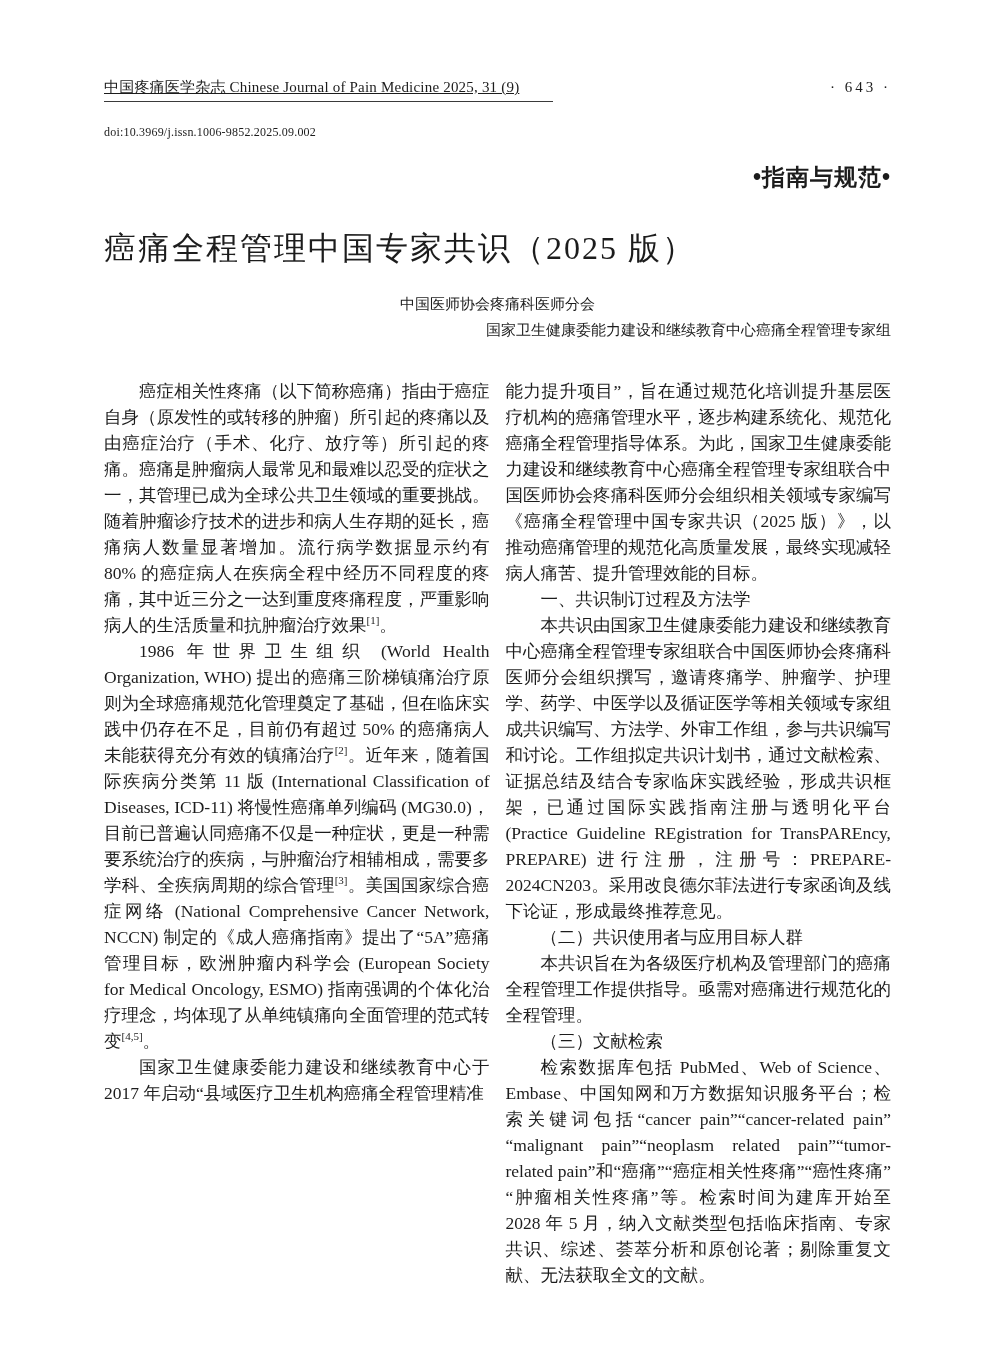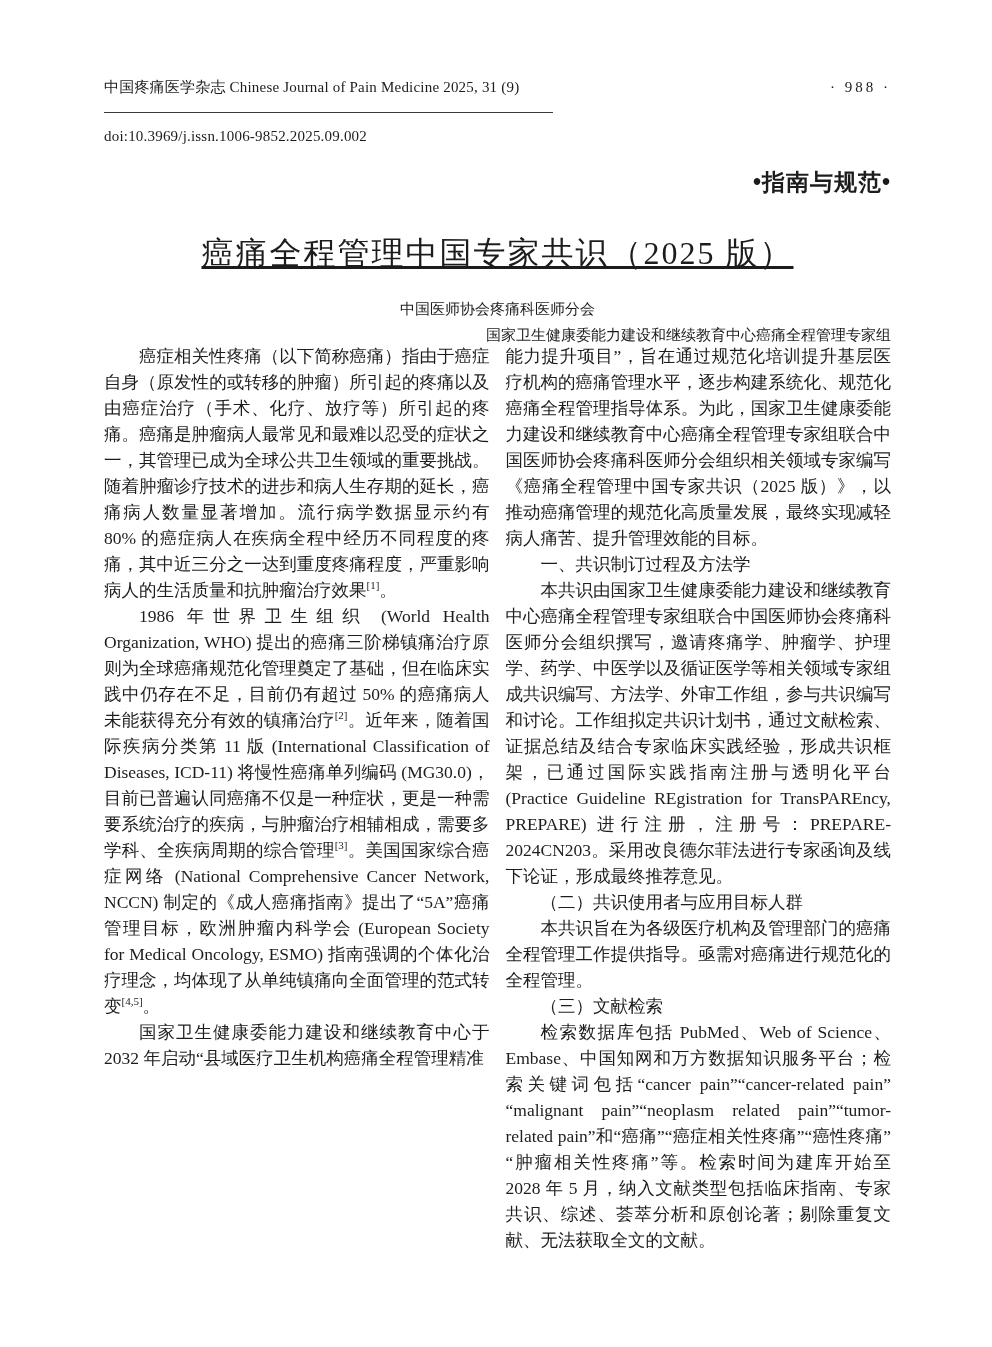--- a/index.html
+++ b/index.html
@@ -18,58 +18,59 @@
   }
   .header-row {
     display: flex;
     justify-content: space-between;
     align-items: baseline;
     font-size: 15px;
   }
   .journal {
     display: inline-block;
     border-bottom: 1.5px solid #3a3a3a;
-    padding-bottom: 15px;
+    padding-bottom: 4px;
     padding-right: 34px;
     letter-spacing: 0.2px;
+    text-decoration: underline;
   }
   .pageno {
     font-size: 15px;
     letter-spacing: 3px;
     white-space: nowrap;
   }
   .doi {
-    margin-top: 15px;
-    font-size: 15px;
+    margin-top: 23px;
+    font-size: 12px;
     letter-spacing: 0.2px;
   }
   .section-label {
     margin-top: 22px;
     text-align: right;
     font-family: "Liberation Sans", "DejaVu Sans", sans-serif;
     font-weight: 700;
     font-size: 23px;
     letter-spacing: 1px;
   }
   .title {
     margin-top: 34px;
-    text-align: center;
+    text-align: left;
     font-size: 32px;
     font-weight: 400;
     letter-spacing: 2px;
-    text-decoration: underline;
   }
   .authors {
     margin-top: 26px;
     text-align: center;
     font-size: 15px;
     line-height: 1;
   }
   .author-line + .author-line { margin-top: 11px; text-align: right; }
   .columns {
+    margin-top: 40px;
     display: flex;
     gap: 16px;
   }
   .col {
     flex: 1 1 0;
     min-width: 0;
     font-size: 17.5px;
     line-height: 26px;
     text-align: justify;
   }
@@ -81,39 +82,39 @@
     vertical-align: super;
   }
 </style>
 </head>
 <body>
 
 <div class="page">
 
   <div class="header-row">
     <span class="journal">中国疼痛医学杂志 Chinese Journal of Pain Medicine 2025, 31 (9)</span>
-    <span class="pageno">· 988 ·</span>
+    <span class="pageno">· 643 ·</span>
   </div>
 
   <div class="doi">doi:10.3969/j.issn.1006-9852.2025.09.002</div>
 
   <div class="section-label">•指南与规范•</div>
 
   <h1 class="title">癌痛全程管理中国专家共识（2025 版）</h1>
 
   <div class="authors">
     <div class="author-line">中国医师协会疼痛科医师分会</div>
     <div class="author-line">国家卫生健康委能力建设和继续教育中心癌痛全程管理专家组</div>
   </div>
 
   <div class="columns">
     <div class="col">
         <p class="block indent">癌症相关性疼痛（以下简称癌痛）指由于癌症自身（原发性的或转移的肿瘤）所引起的疼痛以及由癌症治疗（手术、化疗、放疗等）所引起的疼痛。癌痛是肿瘤病人最常见和最难以忍受的症状之一，其管理已成为全球公共卫生领域的重要挑战。随着肿瘤诊疗技术的进步和病人生存期的延长，癌痛病人数量显著增加。流行病学数据显示约有 80% 的癌症病人在疾病全程中经历不同程度的疼痛，其中近三分之一达到重度疼痛程度，严重影响病人的生活质量和抗肿瘤治疗效果<sup>[1]</sup>。</p>
         <p class="block indent">1986 年世界卫生组织 (World Health Organization, WHO) 提出的癌痛三阶梯镇痛治疗原则为全球癌痛规范化管理奠定了基础，但在临床实践中仍存在不足，目前仍有超过 50% 的癌痛病人未能获得充分有效的镇痛治疗<sup>[2]</sup>。近年来，随着国际疾病分类第 11 版 (International Classification of Diseases, ICD-11) 将慢性癌痛单列编码 (MG30.0)，目前已普遍认同癌痛不仅是一种症状，更是一种需要系统治疗的疾病，与肿瘤治疗相辅相成，需要多学科、全疾病周期的综合管理<sup>[3]</sup>。美国国家综合癌症网络 (National Comprehensive Cancer Network, NCCN) 制定的《成人癌痛指南》提出了“5A”癌痛管理目标，欧洲肿瘤内科学会 (European Society for Medical Oncology, ESMO) 指南强调的个体化治疗理念，均体现了从单纯镇痛向全面管理的范式转变<sup>[4,5]</sup>。</p>
-        <p class="block indent">国家卫生健康委能力建设和继续教育中心于 2032 年启动“县域医疗卫生机构癌痛全程管理精准</p>
+        <p class="block indent">国家卫生健康委能力建设和继续教育中心于 2017 年启动“县域医疗卫生机构癌痛全程管理精准</p>
       </div>
     <div class="col">
         <p class="block">能力提升项目”，旨在通过规范化培训提升基层医疗机构的癌痛管理水平，逐步构建系统化、规范化癌痛全程管理指导体系。为此，国家卫生健康委能力建设和继续教育中心癌痛全程管理专家组联合中国医师协会疼痛科医师分会组织相关领域专家编写《癌痛全程管理中国专家共识（2025 版）》，以推动癌痛管理的规范化高质量发展，最终实现减轻病人痛苦、提升管理效能的目标。</p>
         <p class="block indent">一、共识制订过程及方法学</p>
         <p class="block indent">本共识由国家卫生健康委能力建设和继续教育中心癌痛全程管理专家组联合中国医师协会疼痛科医师分会组织撰写，邀请疼痛学、肿瘤学、护理学、药学、中医学以及循证医学等相关领域专家组成共识编写、方法学、外审工作组，参与共识编写和讨论。工作组拟定共识计划书，通过文献检索、证据总结及结合专家临床实践经验，形成共识框架，已通过国际实践指南注册与透明化平台 (Practice Guideline REgistration for TransPAREncy, PREPARE) 进行注册，注册号：PREPARE-2024CN203。采用改良德尔菲法进行专家函询及线下论证，形成最终推荐意见。</p>
         <p class="block indent">（二）共识使用者与应用目标人群</p>
         <p class="block indent">本共识旨在为各级医疗机构及管理部门的癌痛全程管理工作提供指导。亟需对癌痛进行规范化的全程管理。</p>
         <p class="block indent">（三）文献检索</p>
         <p class="block indent">检索数据库包括 PubMed、Web of Science、Embase、中国知网和万方数据知识服务平台；检索关键词包括“cancer pain”“cancer-related pain”“malignant pain”“neoplasm related pain”“tumor-related pain”和“癌痛”“癌症相关性疼痛”“癌性疼痛”“肿瘤相关性疼痛”等。检索时间为建库开始至 2028 年 5 月，纳入文献类型包括临床指南、专家共识、综述、荟萃分析和原创论著；剔除重复文献、无法获取全文的文献。</p>
       </div>

